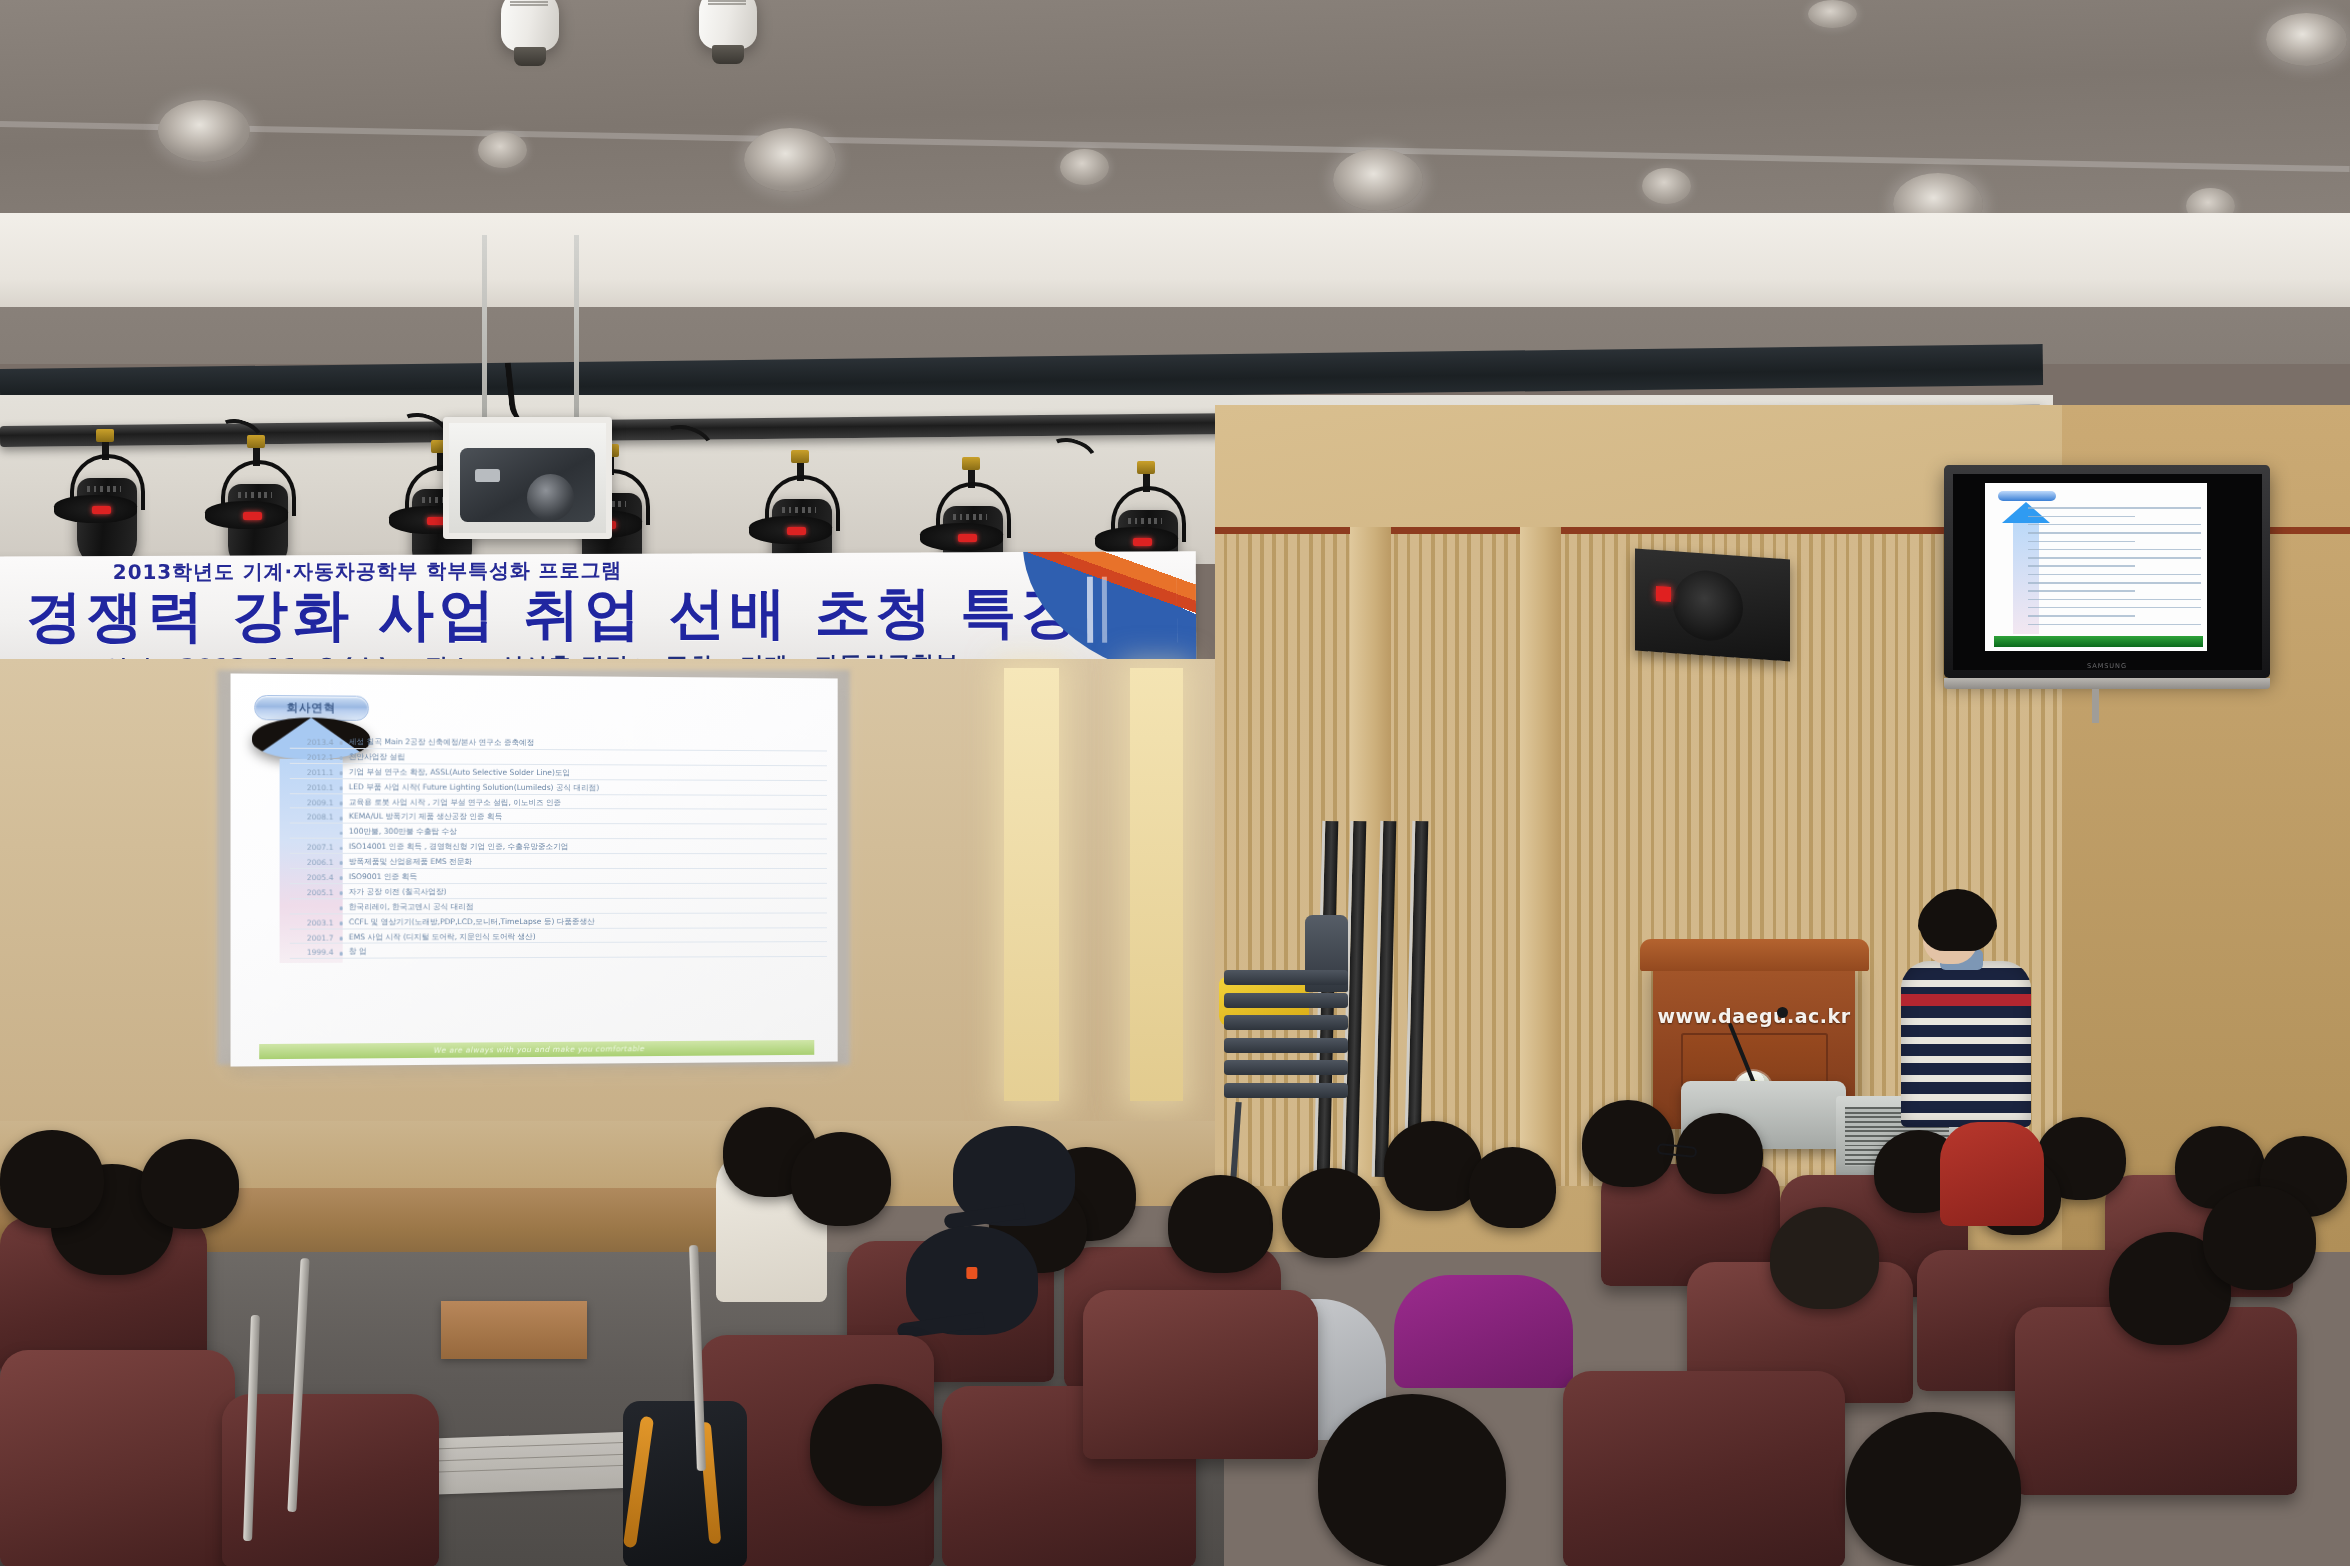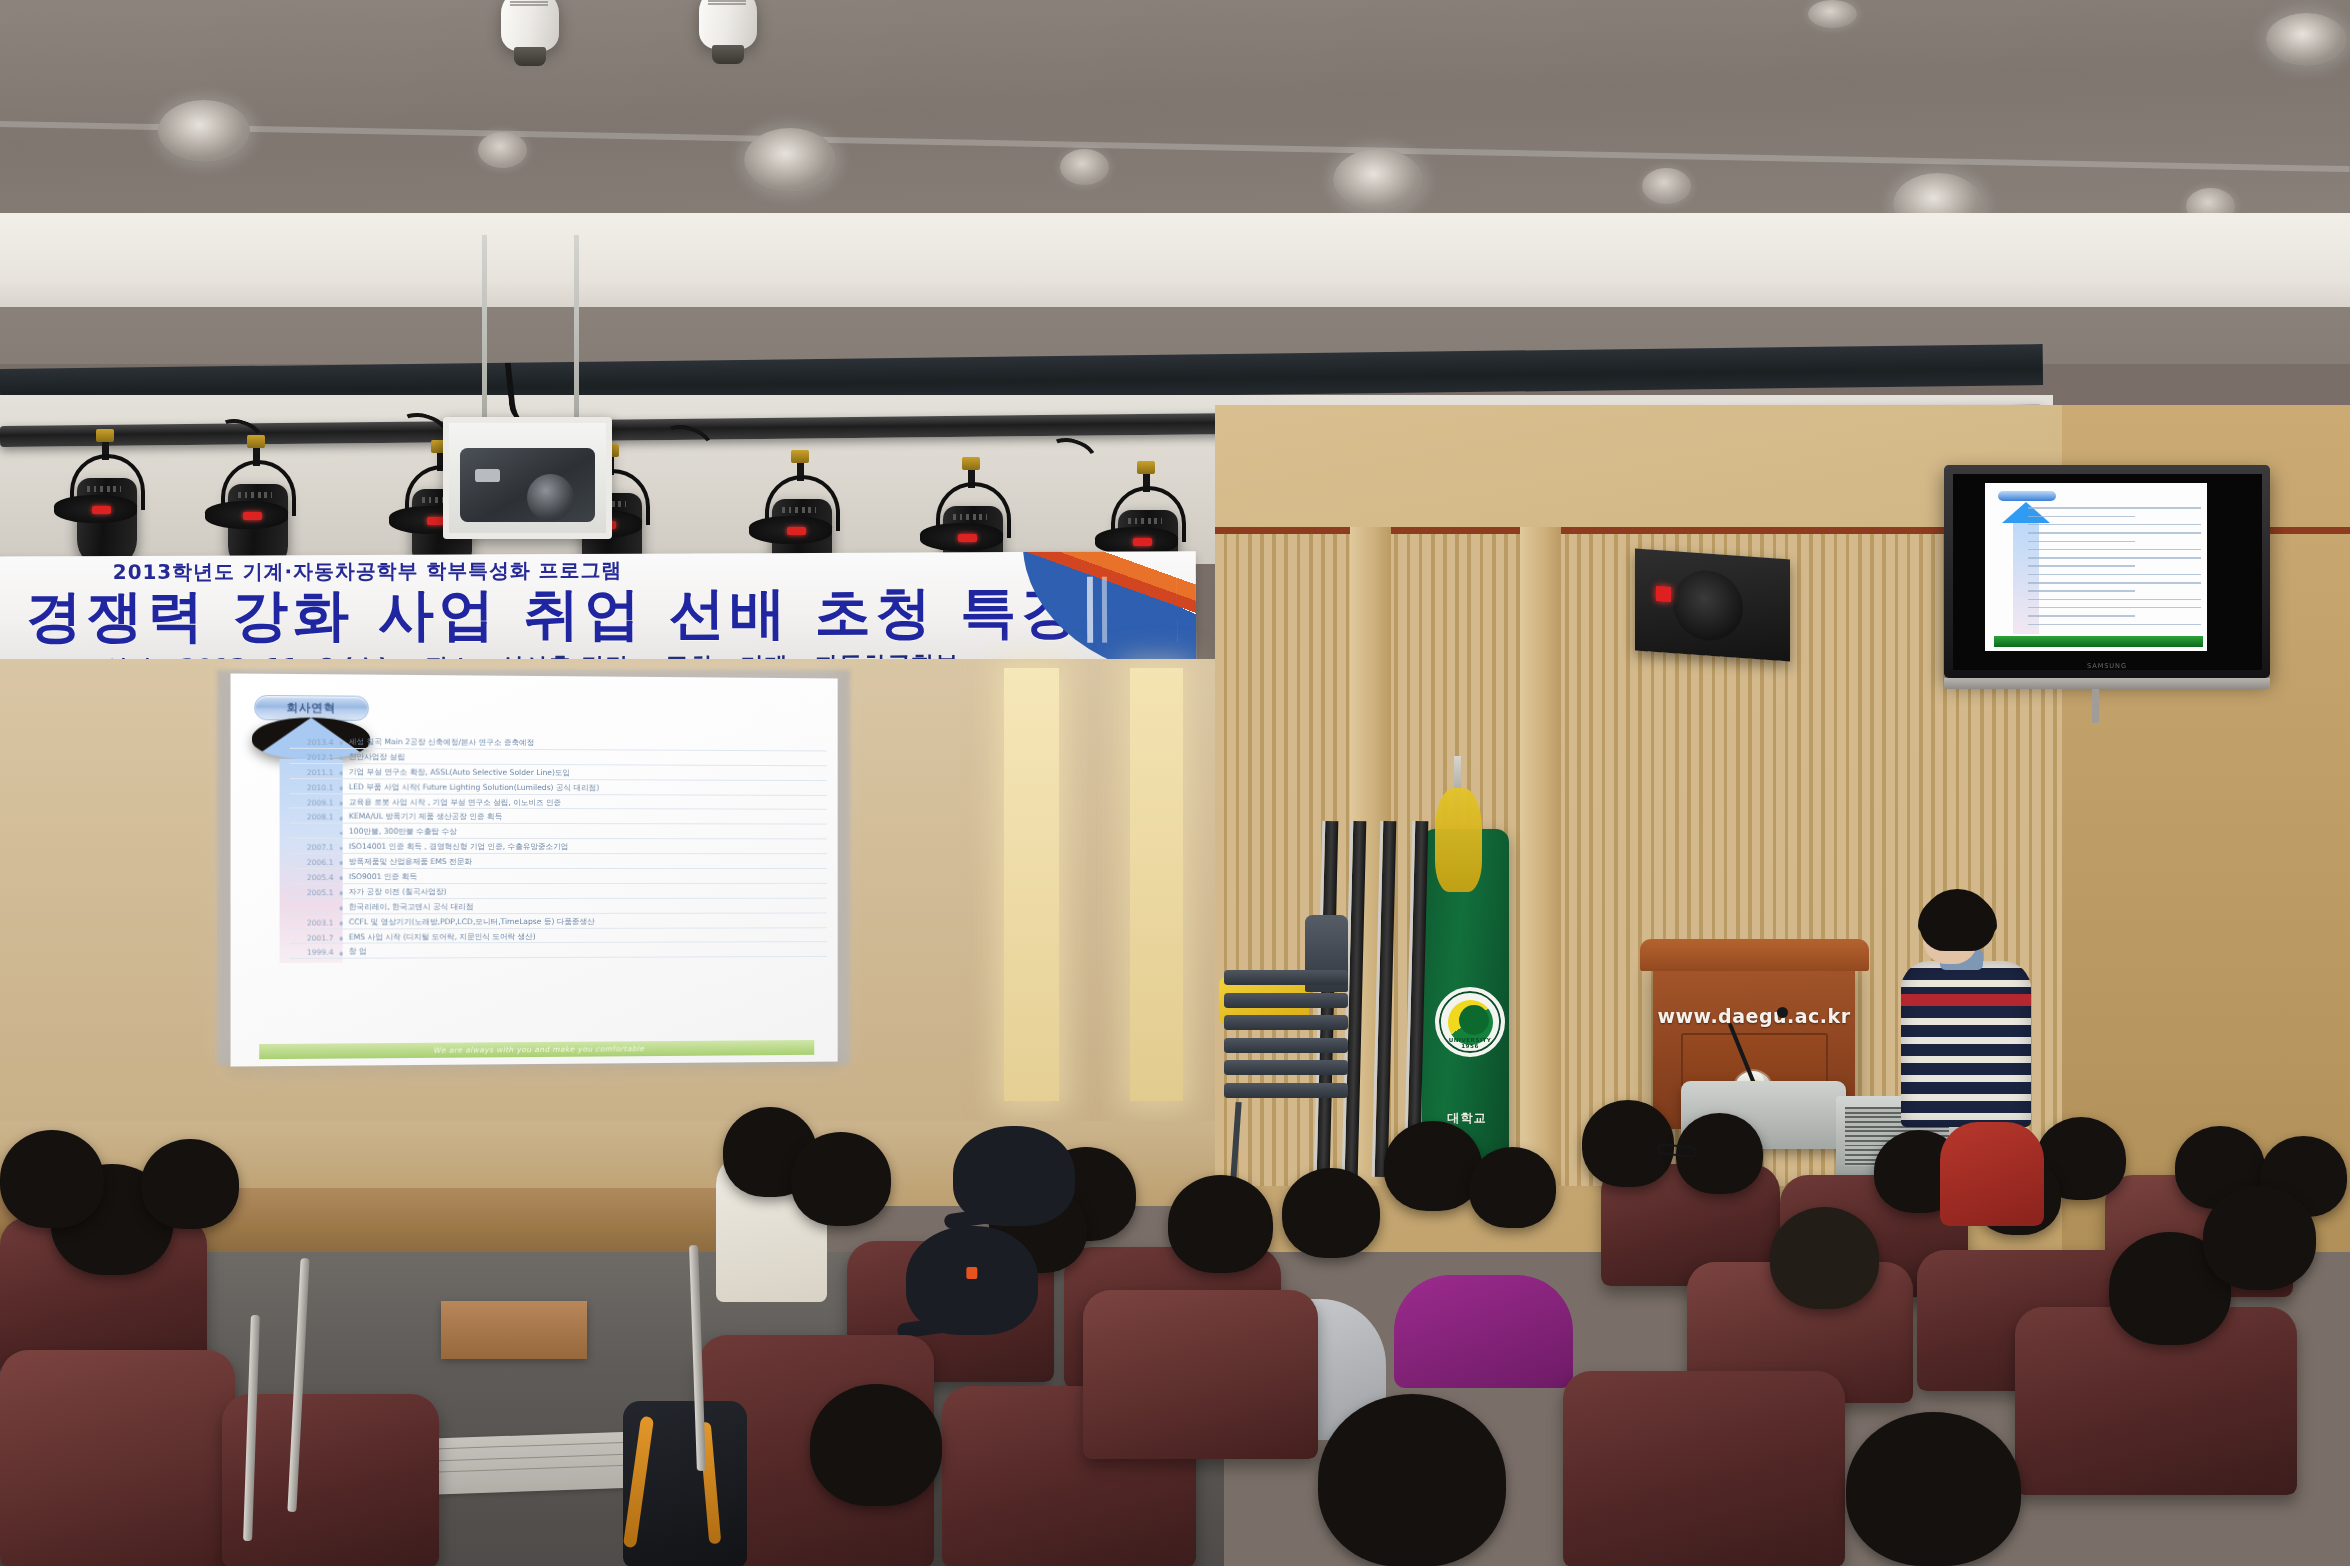--- a/index.html
+++ b/index.html
@@ -897,29 +897,20 @@
             <div class="r"></div>
           </div>
         <div class="foot"></div>
       </div>
       <div class="tv-brand">SAMSUNG</div>
     </div>
   </div>
   <div class="tv-stand"></div>
   <div class="tv-arm"></div>
 
-  <div class="flag">
-    <div class="pole"></div>
-    <div class="fringe"></div>
-    <div class="seal">
-      <div class="inner"></div>
-      <div class="seal-txt">UNIVERSITY 1956</div>
-    </div>
-    <div class="kortxt">대학교</div>
-  </div>
 
   <div class="panels">
     <div class="p" style="left:0;"></div>
     <div class="p" style="left:28px;"></div>
     <div class="p" style="left:58px;"></div>
     <div class="p" style="left:90px;"></div>
   </div>
   <div class="yellow-cloth"></div>
   <div class="chair-stack">
     <div class="back"></div>

